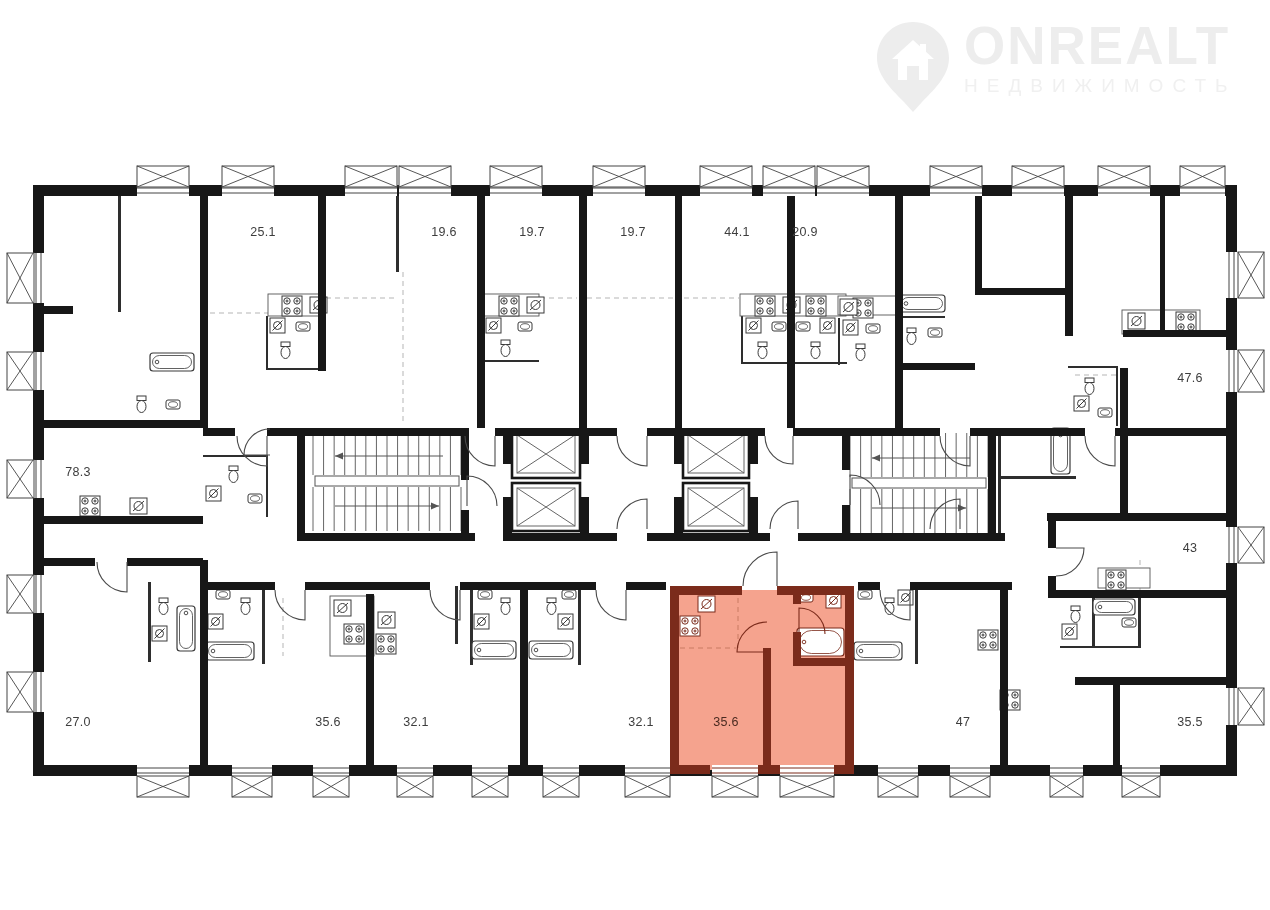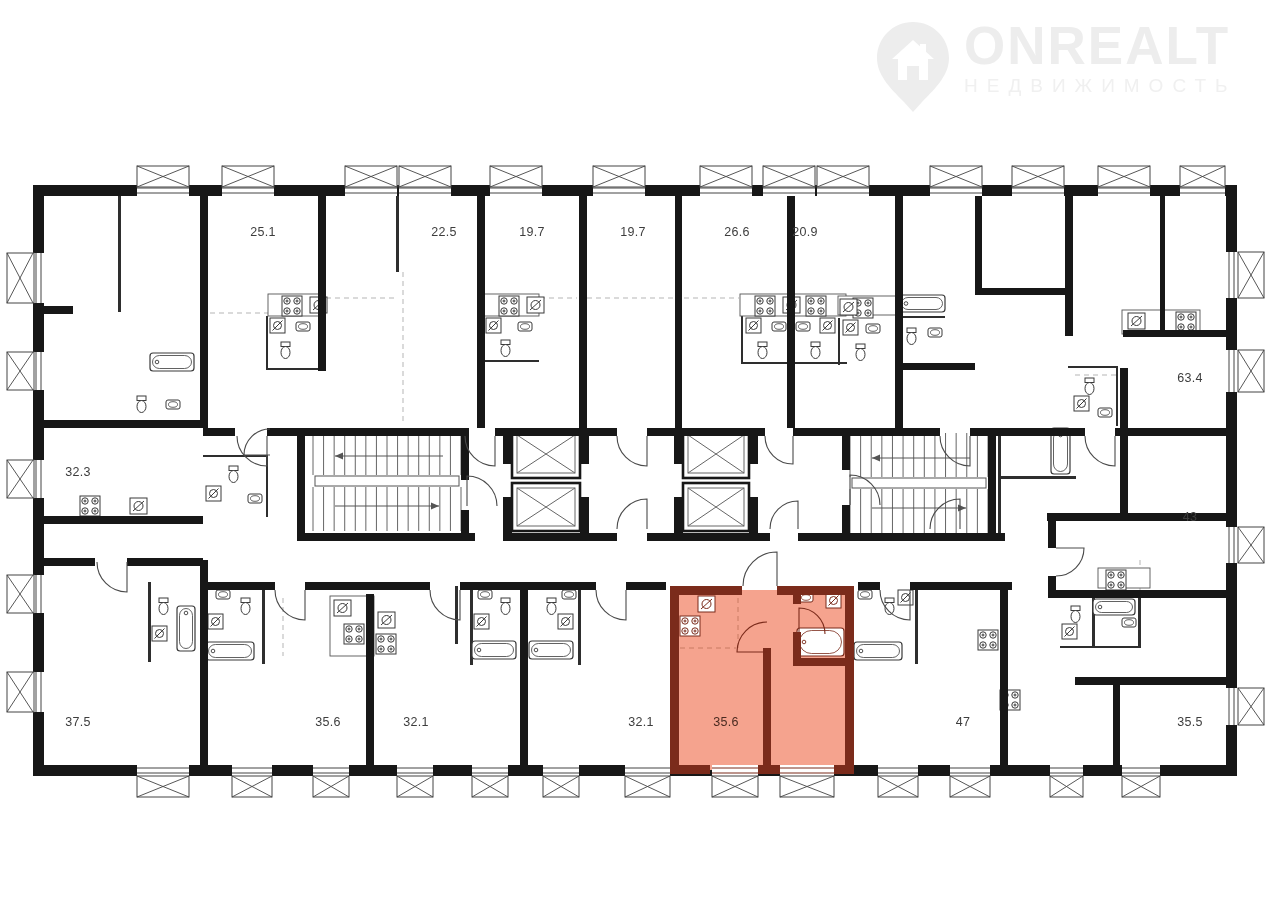--- a/index.html
+++ b/index.html
@@ -1020,29 +1020,29 @@
         <g>
           <path d="M 799 634 L 799.0 608.0 A 26 26 0 0 1 825.0 634.0" fill="none" stroke="#7b2b1b" stroke-width="1.1"></path>
         </g>
         <g>
           <path d="M 767 652 L 737.0 652.0 A 30 30 0 0 1 767.0 622.0" fill="none" stroke="#7b2b1b" stroke-width="1.1"></path>
         </g>
       </g>
     </svg>
 
   <div class="room-label" style="left:263px;top:232px">25.1</div>
-  <div class="room-label" style="left:444px;top:232px">22.5</div>
+  <div class="room-label" style="left:444px;top:232px">19.6</div>
   <div class="room-label" style="left:532px;top:232px">19.7</div>
   <div class="room-label" style="left:633px;top:232px">19.7</div>
-  <div class="room-label" style="left:737px;top:232px">26.6</div>
+  <div class="room-label" style="left:737px;top:232px">44.1</div>
   <div class="room-label" style="left:805px;top:232px">20.9</div>
-  <div class="room-label" style="left:1190px;top:378px">63.4</div>
-  <div class="room-label" style="left:78px;top:472px">32.3</div>
-  <div class="room-label" style="left:1190px;top:517px">43</div>
-  <div class="room-label" style="left:78px;top:722px">37.5</div>
+  <div class="room-label" style="left:1190px;top:378px">47.6</div>
+  <div class="room-label" style="left:78px;top:472px">78.3</div>
+  <div class="room-label" style="left:1190px;top:548px">43</div>
+  <div class="room-label" style="left:78px;top:722px">27.0</div>
   <div class="room-label" style="left:328px;top:722px">35.6</div>
   <div class="room-label" style="left:416px;top:722px">32.1</div>
   <div class="room-label" style="left:641px;top:722px">32.1</div>
   <div class="room-label hl" style="left:726px;top:722px">35.6</div>
   <div class="room-label" style="left:963px;top:722px">47</div>
   <div class="room-label" style="left:1190px;top:722px">35.5</div>
 
   <div class="watermark">
     <svg width="82" height="96" viewBox="0 0 82 96">
       <path d="M41,4 C21,4 5,20 5,40 C5,56 16,68 32,84 L41,94 L50,84 C66,68 77,56 77,40 C77,20 61,4 41,4 Z" fill="#ededed"></path>

